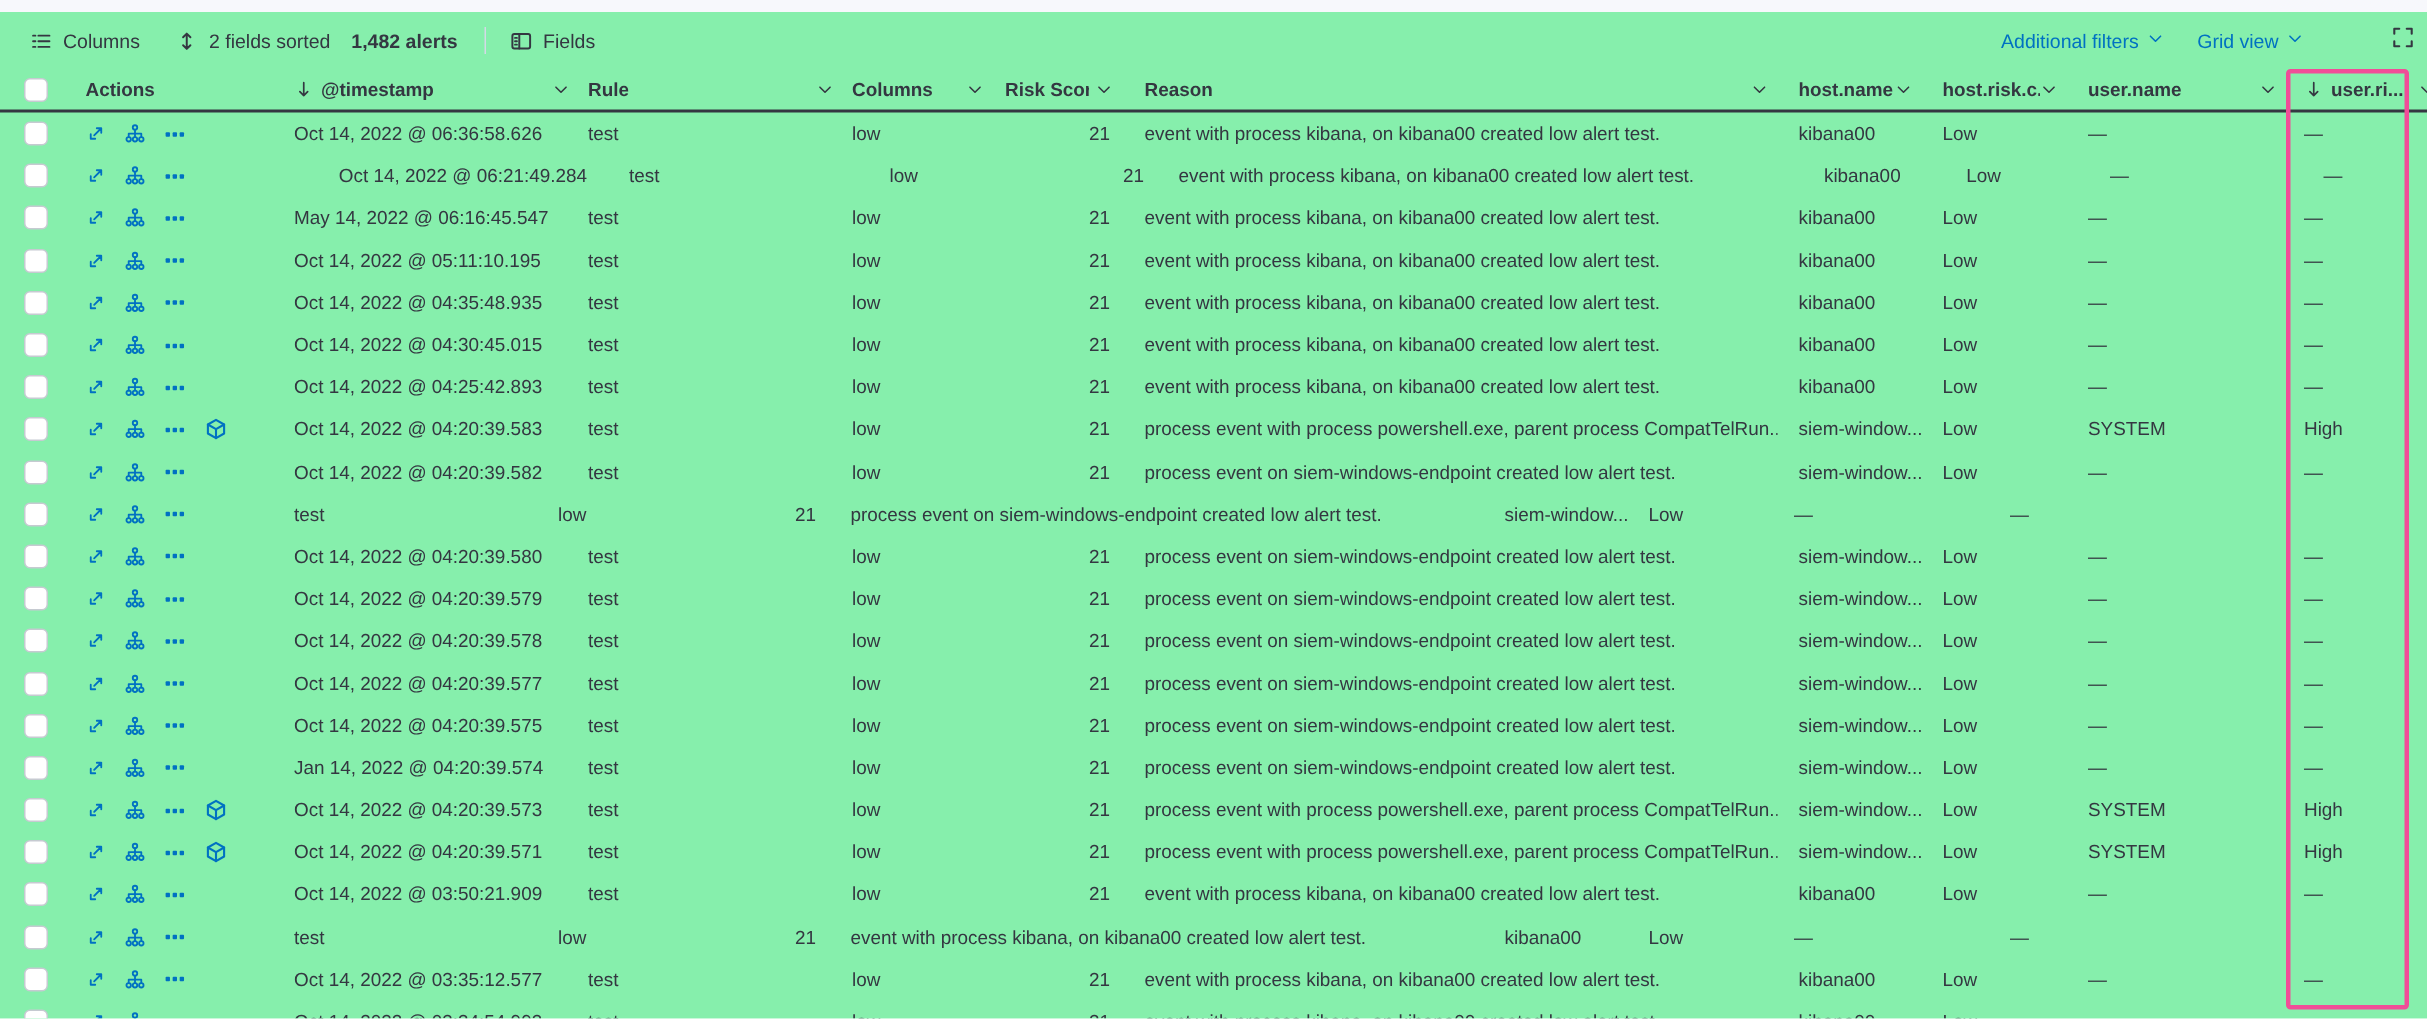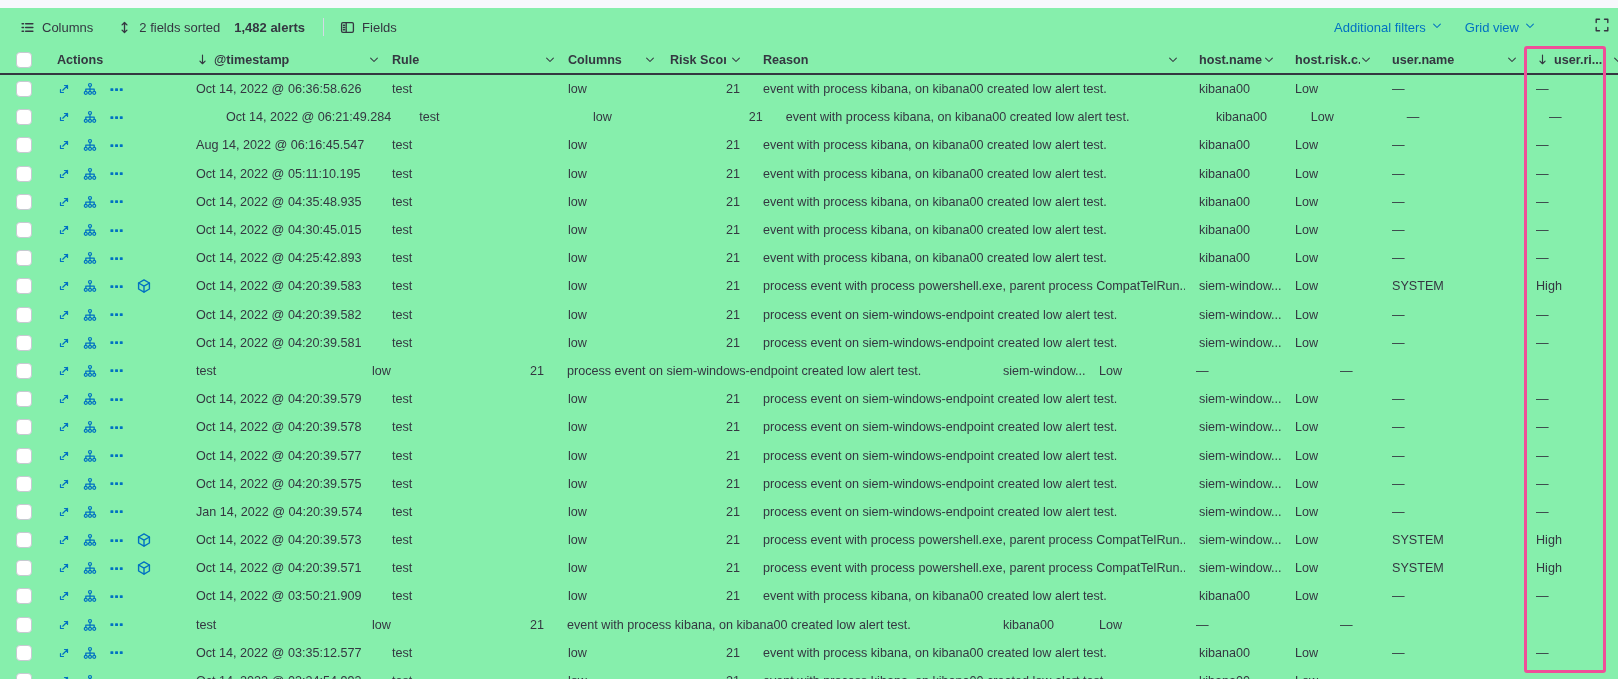--- a/index.html
+++ b/index.html
@@ -289,21 +289,21 @@
               </span>
               <span class="aicon">
                 <svg width="15" height="15" viewBox="0 0 16 16" fill="#0071c2">
                   <rect x="1.5" y="6.6" width="3.1" height="3.1" rx="0.6"></rect>
                   <rect x="6.5" y="6.6" width="3.1" height="3.1" rx="0.6"></rect>
                   <rect x="11.5" y="6.6" width="3.1" height="3.1" rx="0.6"></rect>
                 </svg>
               </span>
             </div>
           </div>
-          <div class="cell" style="width: 196px; padding-left: 6px;">Aug 14, 2022 @ 06:16:45.547</div>
+          <div class="cell" style="width: 196px; padding-left: 6px;">May 14, 2022 @ 06:16:45.547</div>
           <div class="cell" style="width: 176px; padding-left: 6px;">test</div>
           <div class="cell" style="width: 100px; padding-left: 6px;">low</div>
           <div class="cell r" style="width: 86px; padding-right: 8px;">21</div>
           <div class="cell" style="width: 437px; padding-left: 15px;">event with process kibana, on kibana00 created low alert test.</div>
           <div class="cell" style="width: 96px; padding-left: 14px;">kibana00</div>
           <div class="cell" style="width: 97px; padding-left: 14px;">Low</div>
           <div class="cell" style="width: 146px; padding-left: 14px;">—</div>
           <div class="cell" style="width: 82px; padding-left: 12px;">—</div>
         </div>
         <div class="row">
@@ -568,21 +568,20 @@
               </span>
               <span class="aicon">
                 <svg width="15" height="15" viewBox="0 0 16 16" fill="#0071c2">
                   <rect x="1.5" y="6.6" width="3.1" height="3.1" rx="0.6"></rect>
                   <rect x="6.5" y="6.6" width="3.1" height="3.1" rx="0.6"></rect>
                   <rect x="11.5" y="6.6" width="3.1" height="3.1" rx="0.6"></rect>
                 </svg>
               </span>
             </div>
           </div>
-          <div class="cell" style="width: 196px; padding-left: 6px;">Oct 14, 2022 @ 04:20:39.581</div>
           <div class="cell" style="width: 176px; padding-left: 6px;">test</div>
           <div class="cell" style="width: 100px; padding-left: 6px;">low</div>
           <div class="cell r" style="width: 86px; padding-right: 8px;">21</div>
           <div class="cell" style="width: 437px; padding-left: 15px;">process event on siem-windows-endpoint created low alert test.</div>
           <div class="cell" style="width: 96px; padding-left: 14px;">siem-window...</div>
           <div class="cell" style="width: 97px; padding-left: 14px;">Low</div>
           <div class="cell" style="width: 146px; padding-left: 14px;">—</div>
           <div class="cell" style="width: 82px; padding-left: 12px;">—</div>
         </div>
         <div class="row">
@@ -607,20 +606,21 @@
               </span>
               <span class="aicon">
                 <svg width="15" height="15" viewBox="0 0 16 16" fill="#0071c2">
                   <rect x="1.5" y="6.6" width="3.1" height="3.1" rx="0.6"></rect>
                   <rect x="6.5" y="6.6" width="3.1" height="3.1" rx="0.6"></rect>
                   <rect x="11.5" y="6.6" width="3.1" height="3.1" rx="0.6"></rect>
                 </svg>
               </span>
             </div>
           </div>
+          <div class="cell" style="width: 196px; padding-left: 6px;">Oct 14, 2022 @ 04:20:39.580</div>
           <div class="cell" style="width: 176px; padding-left: 6px;">test</div>
           <div class="cell" style="width: 100px; padding-left: 6px;">low</div>
           <div class="cell r" style="width: 86px; padding-right: 8px;">21</div>
           <div class="cell" style="width: 437px; padding-left: 15px;">process event on siem-windows-endpoint created low alert test.</div>
           <div class="cell" style="width: 96px; padding-left: 14px;">siem-window...</div>
           <div class="cell" style="width: 97px; padding-left: 14px;">Low</div>
           <div class="cell" style="width: 146px; padding-left: 14px;">—</div>
           <div class="cell" style="width: 82px; padding-left: 12px;">—</div>
         </div>
         <div class="row">

